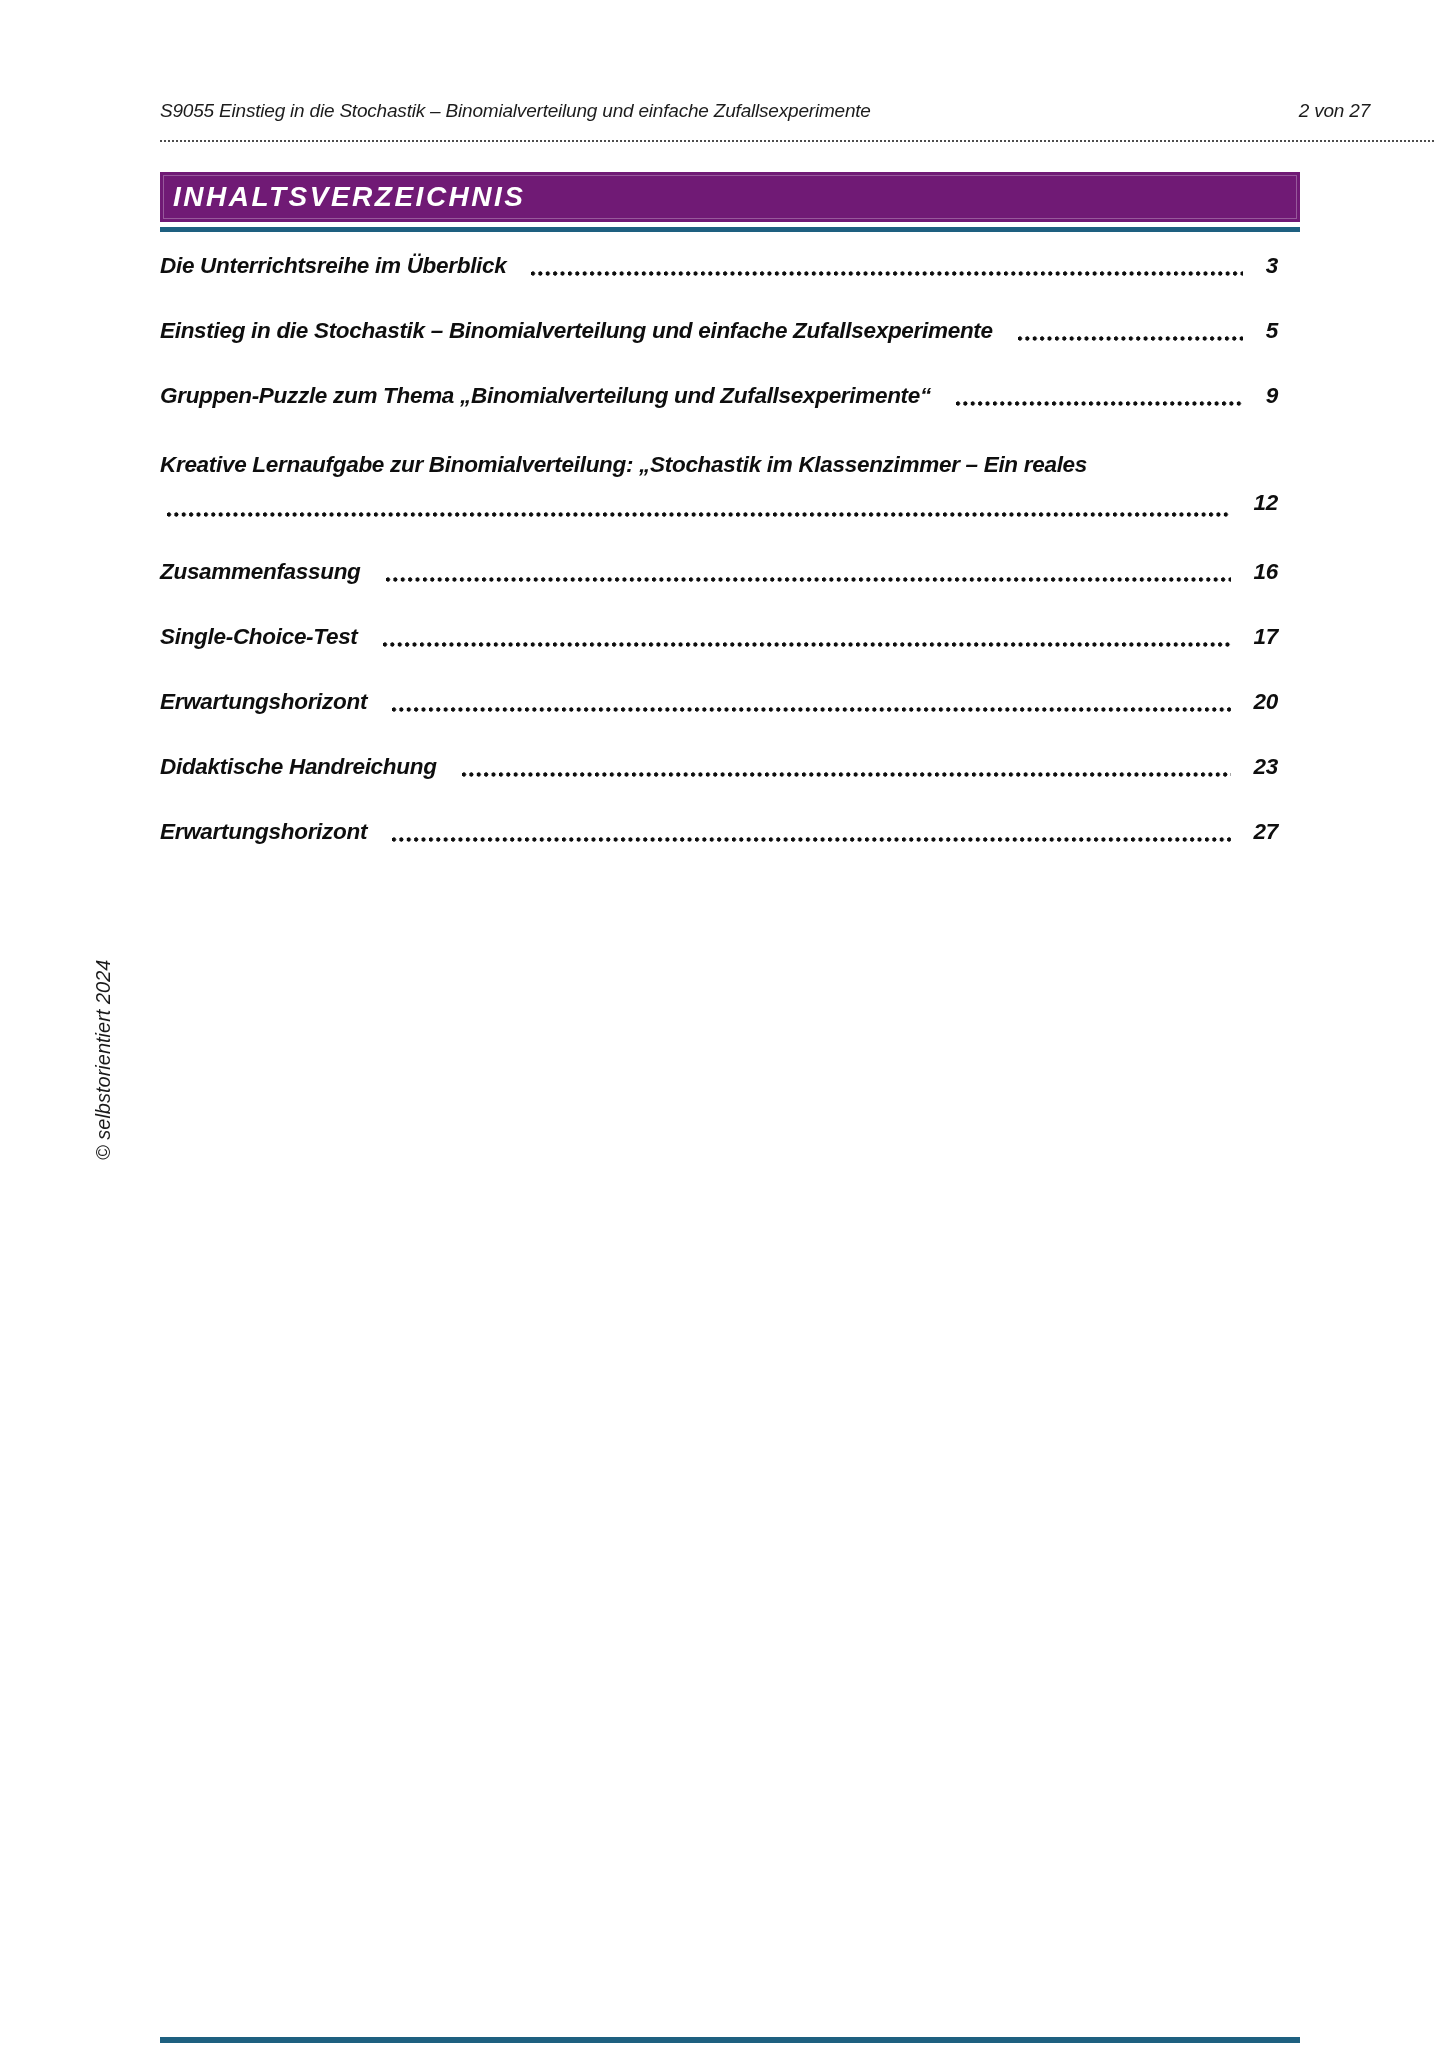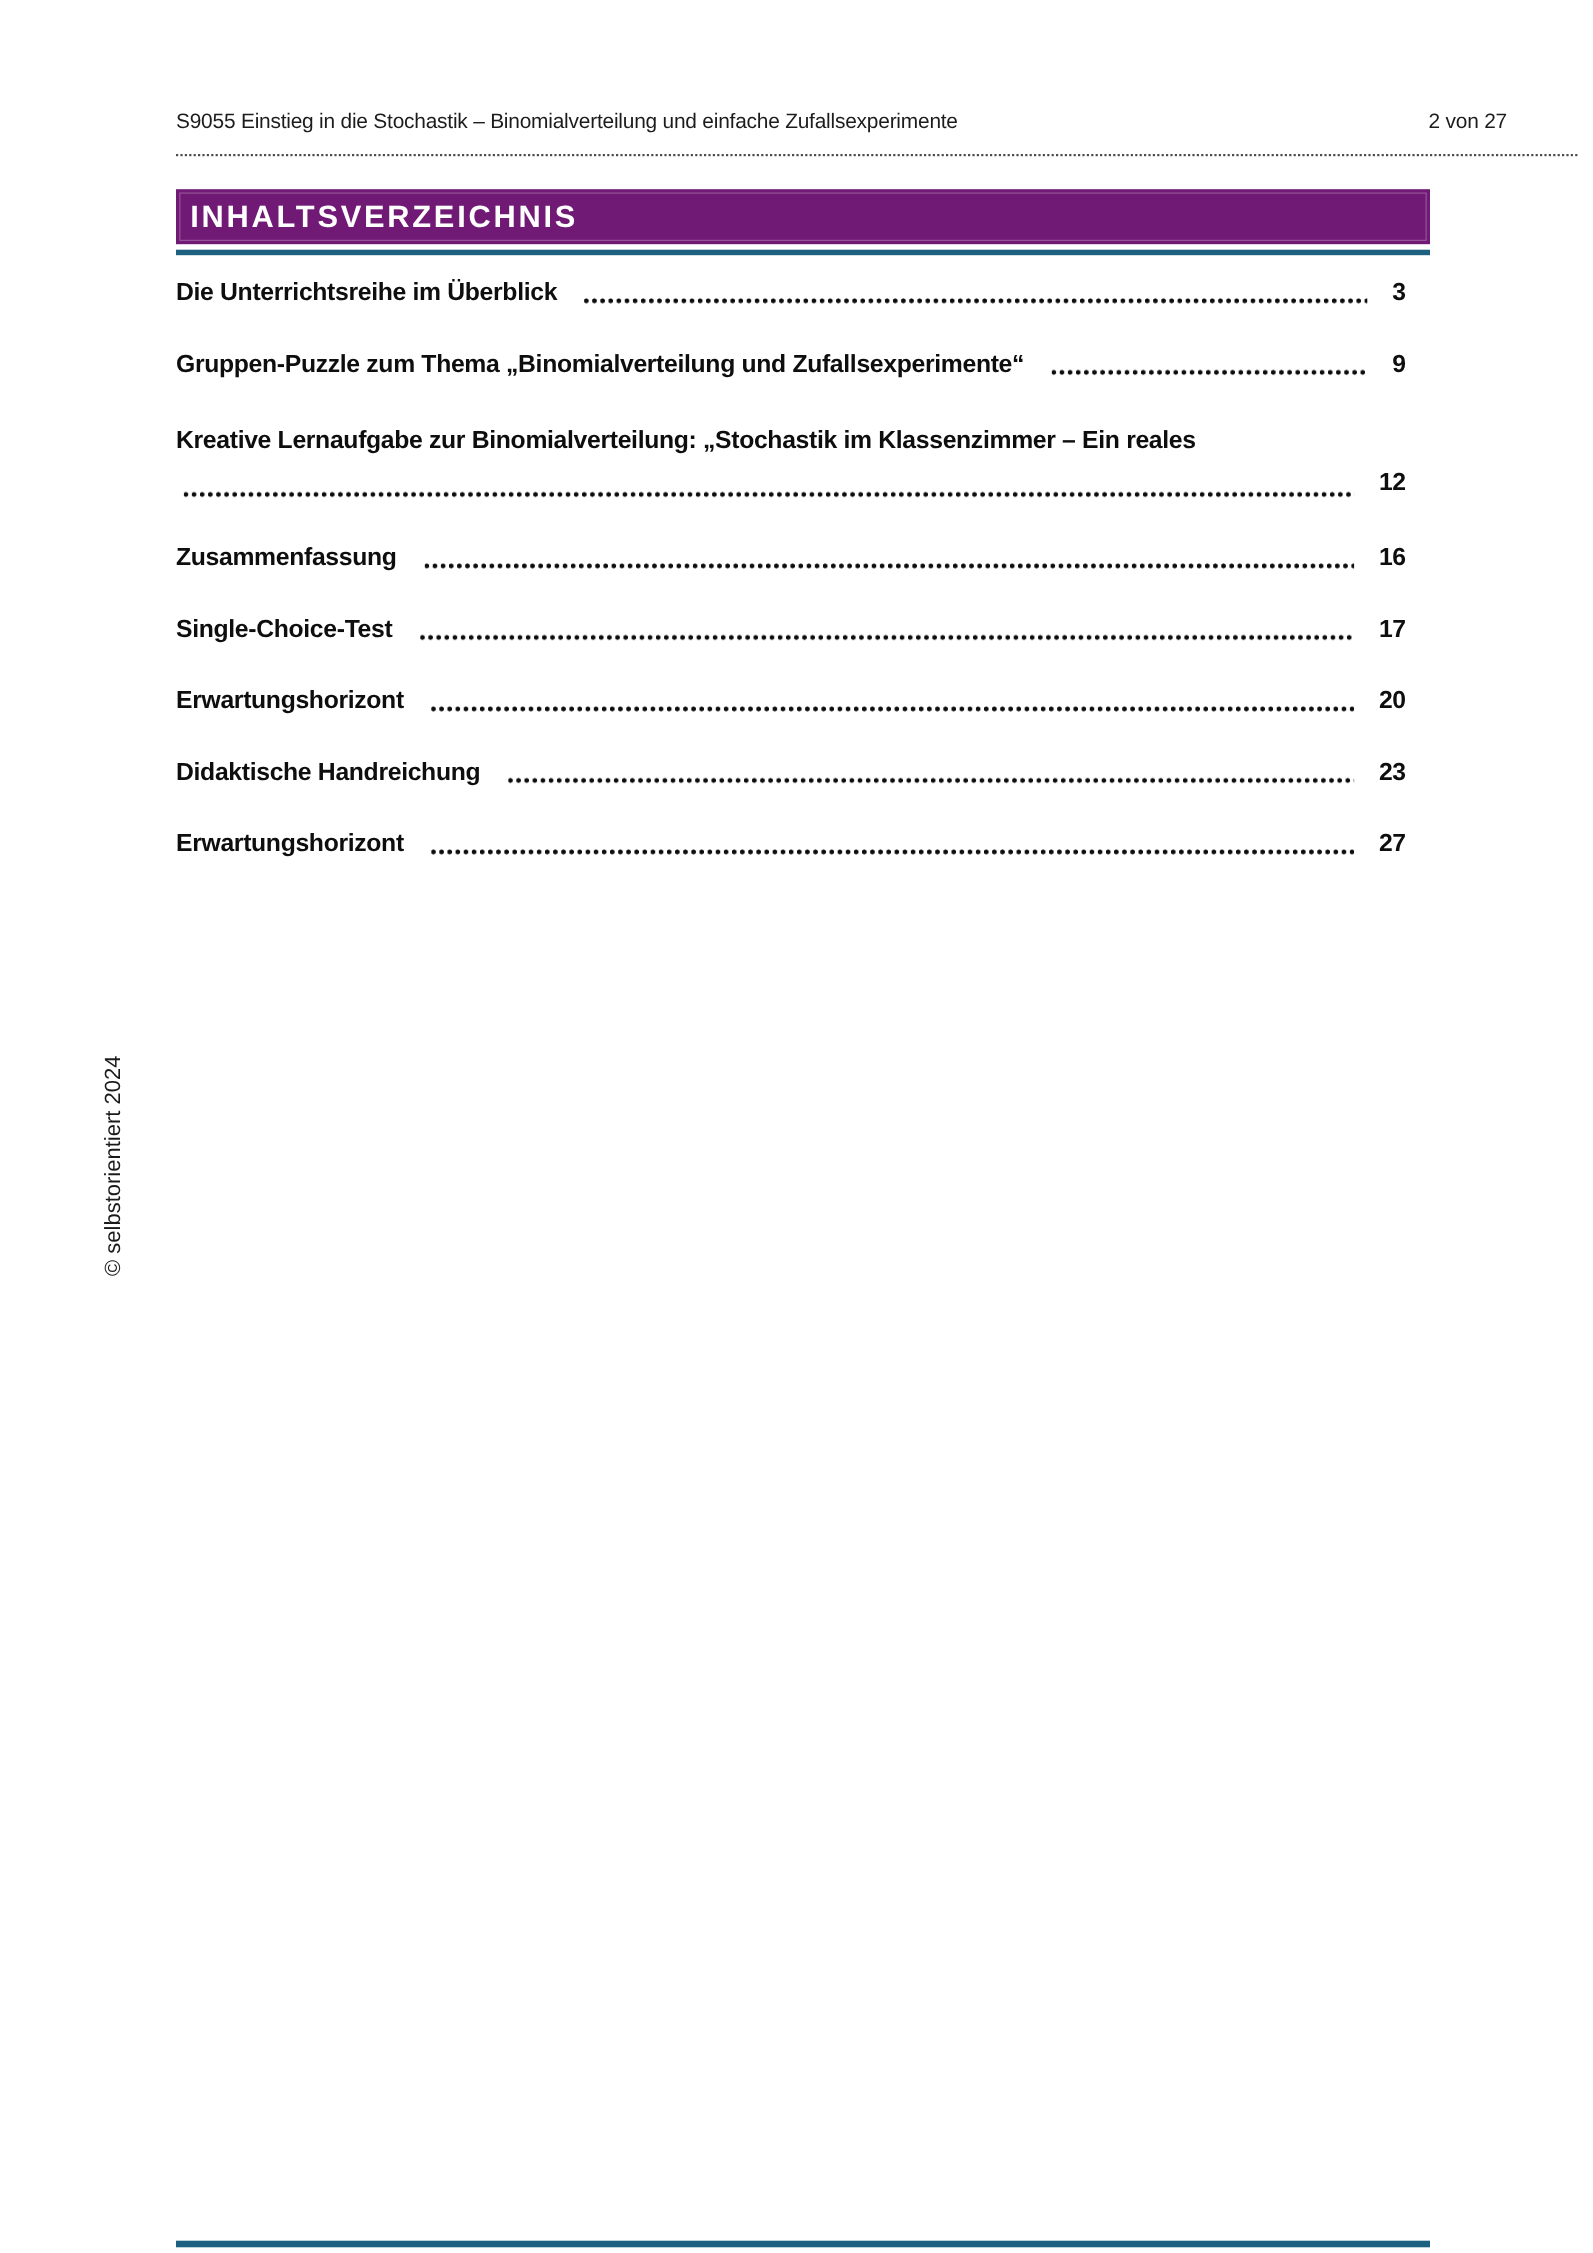--- a/index.html
+++ b/index.html
@@ -4,20 +4,21 @@
 <style>
   html, body { margin: 0; padding: 0; background: #ffffff; }
   .page {
     position: relative;
     width: 1448px;
     height: 2048px;
     background: #ffffff;
     font-family: "Liberation Sans", sans-serif;
     color: #111111;
     overflow: hidden;
+    font-style: italic;
   }
 
   
   .running-header {
     position: absolute;
     left: 160px;
     top: 100px;
     width: 1210px;
     display: flex;
     justify-content: space-between;
@@ -141,20 +142,27 @@
   <div class="toc">
 
     <div class="toc-entry">
       <div class="toc-row">
         <span>Die Unterrichtsreihe im Überblick</span>
         <span class="leader"></span>
         <span class="toc-page">3</span>
       </div>
     </div>
 
+    <div class="toc-entry">
+      <div class="toc-row">
+        <span>Einstieg in die Stochastik – Binomialverteilung und einfache Zufallsexperimente</span>
+        <span class="leader"></span>
+        <span class="toc-page">5</span>
+      </div>
+    </div>
 
     <div class="toc-entry">
       <div class="toc-row">
         <span>Gruppen-Puzzle zum Thema „Binomialverteilung und Zufallsexperimente“</span>
         <span class="leader"></span>
         <span class="toc-page">9</span>
       </div>
     </div>
 
     <div class="toc-entry multiline">

